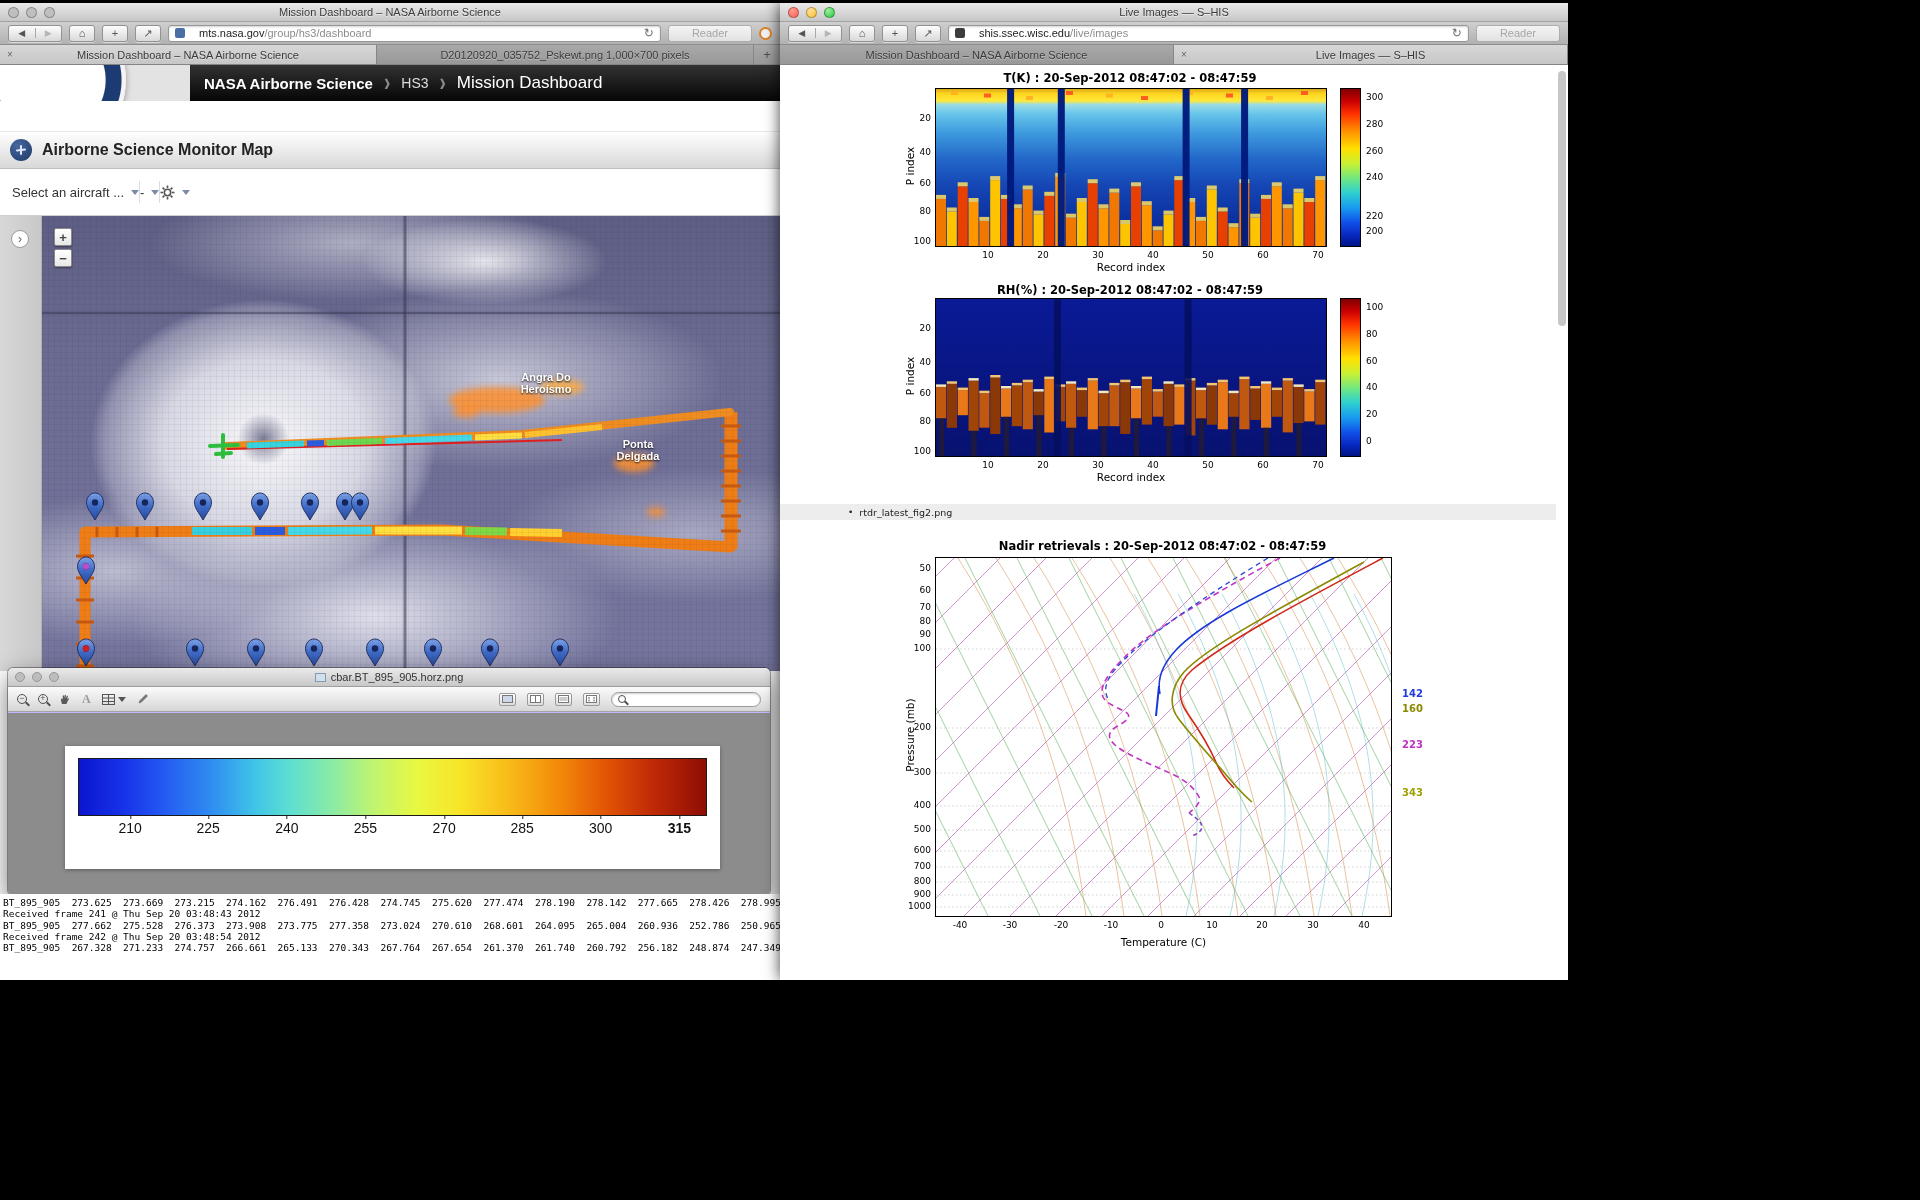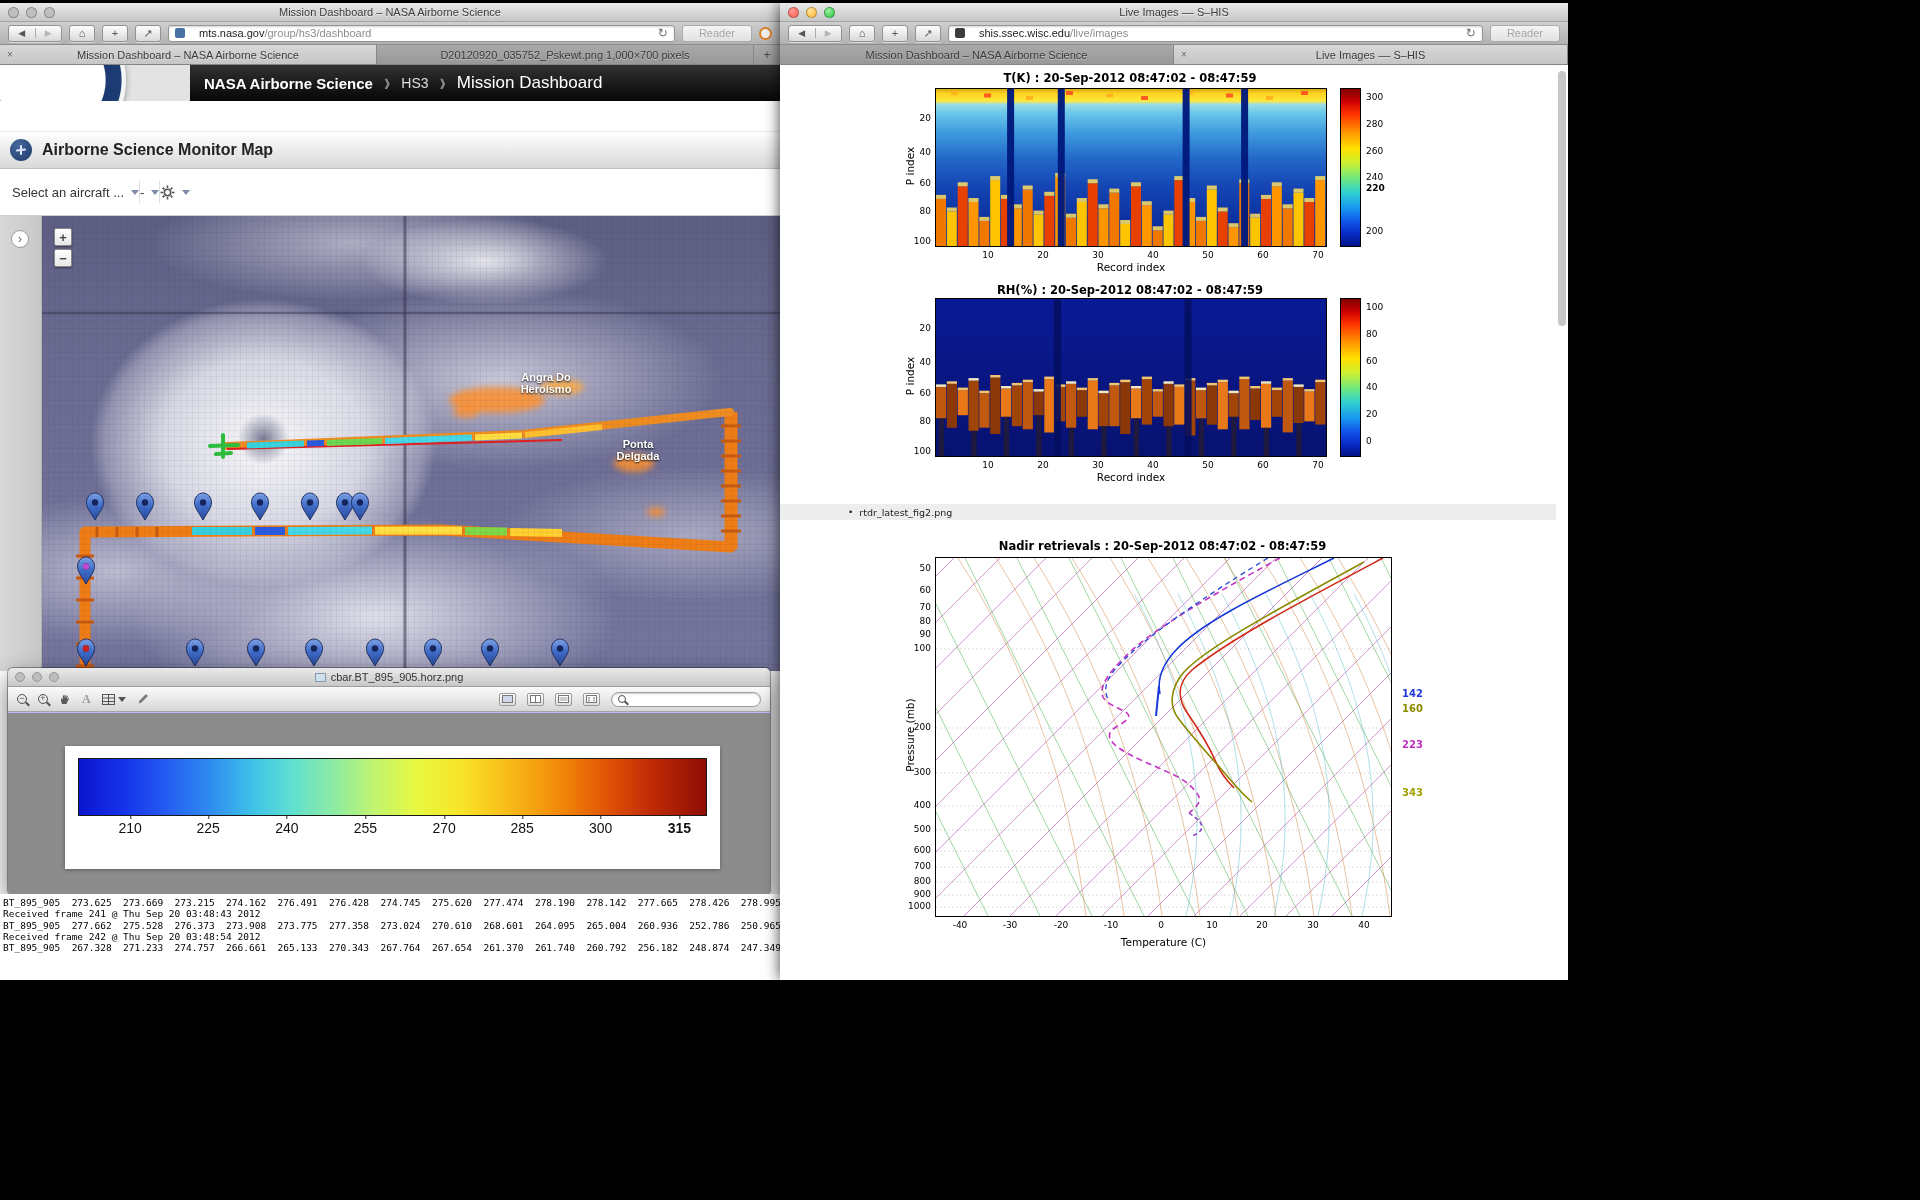--- a/index.html
+++ b/index.html
@@ -22,21 +22,21 @@
 .navpair{width:54px}
 .navpair span{flex:1;text-align:center}
 .navpair .dim{color:#b5b5b5;border-left:1px solid #aaa}
 .sq{width:26px;font-size:11px}
 .urlfield{flex:1;height:17px;background:#fff;border:1px solid #979797;border-radius:3px;display:flex;align-items:center;padding:0 6px;font-size:11px;gap:14px;box-shadow:inset 0 1px 2px rgba(0,0,0,.18)}
 .favicon{width:10px;height:10px;border-radius:2px;flex:none}
 .urltext{flex:1;white-space:nowrap;overflow:hidden}
 .urltext b{color:#222;font-weight:normal}
 .urltext i{color:#8c8c8c;font-style:normal}
 .reload{color:#6f6f6f;font-size:12px}
-.reader{height:17px;padding:0 16px;border:1px solid #adadad;border-radius:3px;color:#a6a6a6;font-size:11px;display:flex;align-items:center;background:linear-gradient(#f4f4f4,#e2e2e2)}
+.reader{height:17px;padding:0 23px;border:1px solid #adadad;border-radius:3px;color:#a6a6a6;font-size:11px;display:flex;align-items:center;background:linear-gradient(#f4f4f4,#e2e2e2)}
 .activity{width:13px;height:13px;border-radius:50%;border:2.5px solid #dd8126;background:#f2f2f2}
 .tabbar{height:20px;background:linear-gradient(#a9a9a9,#989898);display:flex;border-bottom:1px solid #848484}
 .tab{flex:1;display:flex;align-items:center;justify-content:center;font-size:11px;color:#3a3a3a;border-right:1px solid #868686;position:relative;overflow:hidden;white-space:nowrap;text-shadow:0 1px 0 rgba(255,255,255,.35)}
 .tab.active{background:linear-gradient(#d8d8d8,#c6c6c6)}
 .tabclose{position:absolute;left:7px;color:#5f5f5f;font-size:10px}
 .tablabel{max-width:92%;overflow:hidden;text-overflow:ellipsis}
 .newtab{width:26px;display:flex;align-items:center;justify-content:center;color:#4d4d4d;font-size:13px;background:linear-gradient(#a9a9a9,#989898)}
 
 .page{position:absolute;top:62px;left:0;right:0;bottom:0;background:#fff;overflow:hidden}
 .bc-strip{position:absolute;top:0;left:0;right:0;height:36px;background:#e3e3e3;overflow:hidden}
@@ -593,21 +593,21 @@
     <div class="ylab" id="y1">P index</div>
     <div class="xlab" id="x1">Record index</div>
     <div class="cbar" id="c1">
         <div class="jet"></div>
       </div>
     <div class="ct" id="p1c">
         <span style="top: 9px;">300</span>
         <span style="top: 36px;">280</span>
         <span style="top: 63px;">260</span>
         <span style="top: 89px;">240</span>
-        <span style="top: 100px; font-weight: bold;">220</span>
+        <span style="top: 128px;">220</span>
         <span style="top: 143px;">200</span>
       </div>
 
     <div class="ptitle" id="t2">RH(%) : 20-Sep-2012 08:47:02 - 08:47:59</div>
     <div class="plotbox" id="b2">
       <svg id="hm2" width="390" height="157">
         <defs>
           <linearGradient id="rg" x1="0" y1="0" x2="0" y2="1">
             <stop offset="0" stop-color="#0a1a96"></stop>
               <stop offset="1" stop-color="#071270"></stop>

